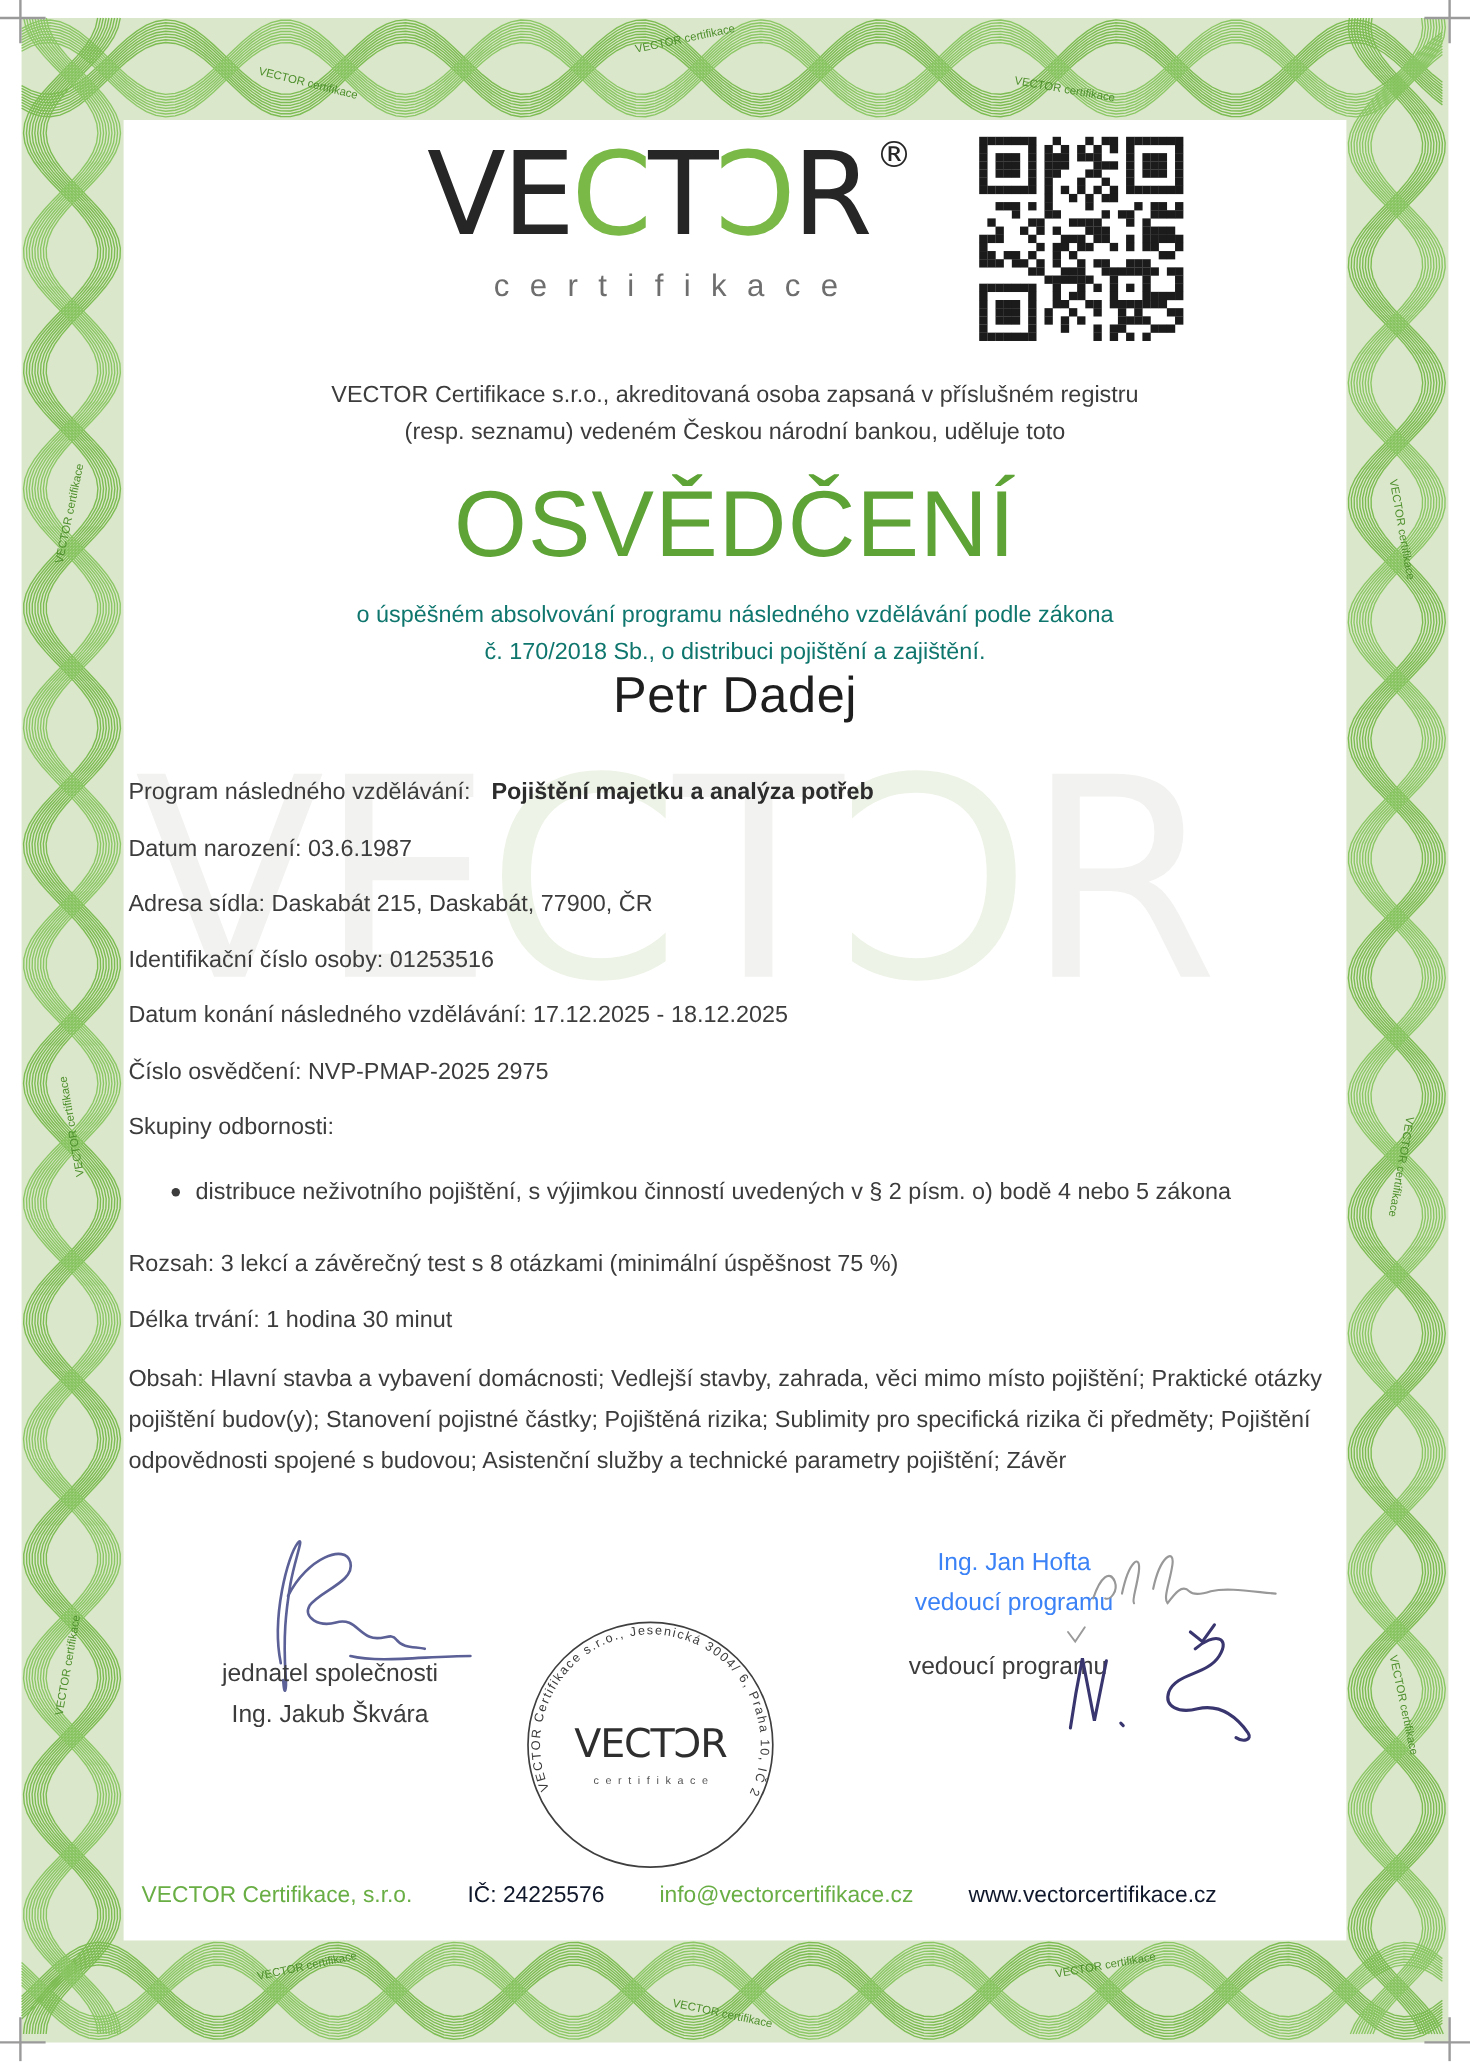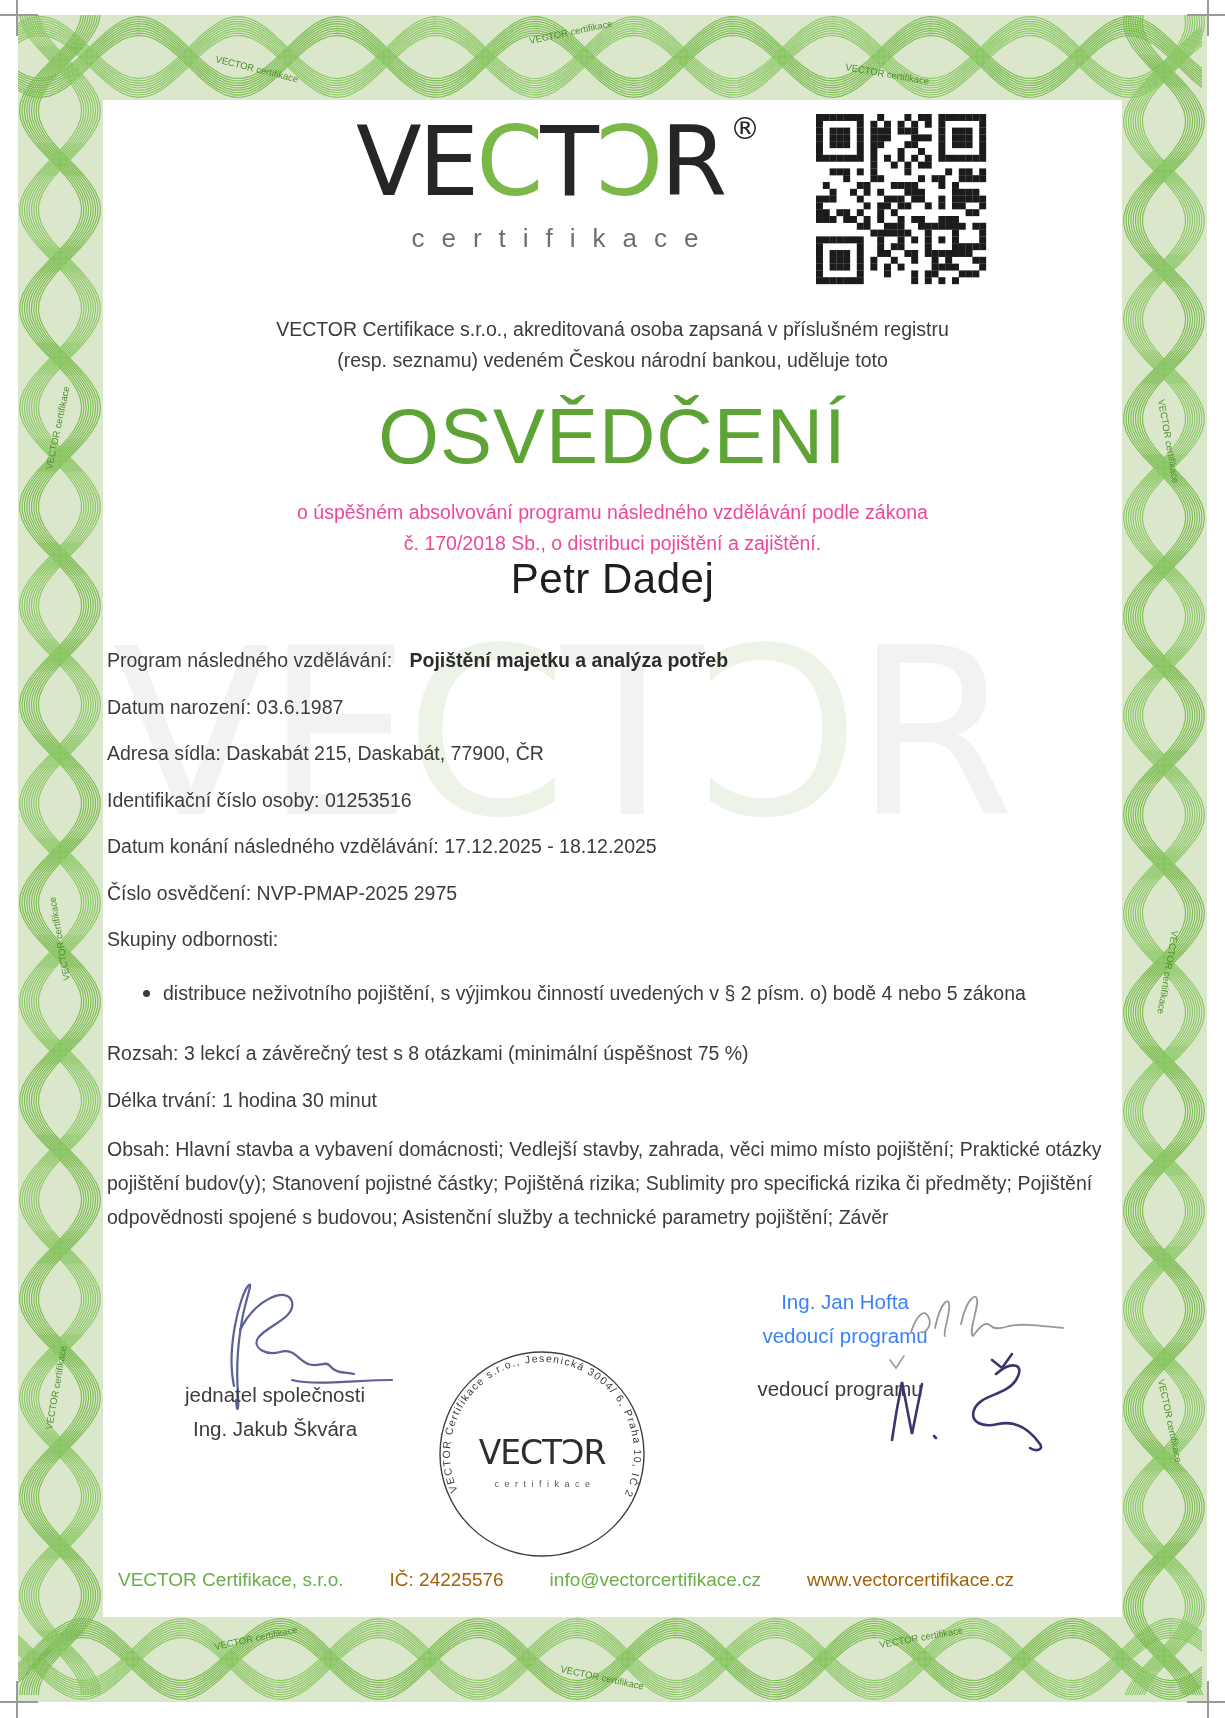--- a/index.html
+++ b/index.html
@@ -22,21 +22,21 @@
              color:#262626;font-weight:400;white-space:nowrap;}
   .logo-word .green{color:#7ab947;}
   .logo-reg{display:inline-block;font-size:30px;position:relative;top:-56px;left:6px;color:#262626;letter-spacing:0;}
   .logo-sub{font-size:26px;color:#6e6e6e;letter-spacing:17px;text-indent:17px;margin-top:10px;}
   
   .qr-box{left:815px;top:113px;width:172px;height:172px;}
   
   .intro{left:103px;top:314px;width:1019px;text-align:center;font-size:19.5px;line-height:31px;color:#3c3c3c;}
   .cert-title{left:103px;top:392px;width:1019px;text-align:center;font-size:78px;line-height:88px;
               color:#5da335;font-weight:400;letter-spacing:1px;}
-  .subtitle{left:103px;top:497px;width:1019px;text-align:center;font-size:19.5px;line-height:31px;color:#ec4899;}
+  .subtitle{left:103px;top:497px;width:1019px;text-align:center;font-size:19.5px;line-height:31px;color:#0f766e;}
   .recipient{left:103px;top:553px;width:1019px;text-align:center;font-size:42px;line-height:52px;
              font-weight:400;color:#1e1e1e;letter-spacing:0.5px;}
   
   .details{left:107px;top:646px;width:1015px;font-size:19.5px;line-height:28px;color:#3c3c3c;}
   .details .row{margin-bottom:18.5px;}
   .details .b{font-weight:700;color:#2c2c2c;margin-left:12px;}
   .bullet-row{display:flex;margin:26px 0 32px 36px;}
   .bullet-dot{width:7px;height:7px;border-radius:50%;background:#3c3c3c;margin:11px 13px 0 0;flex:none;}
   .para{margin-bottom:18.5px;}
   .obsah{line-height:34px;margin-top:2px;}
@@ -44,21 +44,21 @@
   .sig-left-block{left:130px;top:1378px;width:290px;text-align:center;font-size:20.5px;line-height:34px;color:#3c3c3c;}
   .sig-right-1{left:700px;top:1285px;width:290px;text-align:center;font-size:20.5px;line-height:34px;color:#3b82f6;}
   .sig-right-2{left:690px;top:1372px;width:300px;text-align:center;font-size:20.5px;line-height:34px;color:#3c3c3c;}
   .sig-svg{position:absolute;}
   
   .stamp{left:436px;top:1348px;width:212px;height:212px;}
   
   .footer{left:118px;top:1566px;width:896px;display:flex;justify-content:space-between;
           font-size:19px;line-height:28px;white-space:nowrap;}
   .footer .green{color:#69ae45;}
-  .footer .dark{color:#a16207;}
+  .footer .dark{color:#0f172a;}
 </style>
 </head>
 <body>
 
 <div class="page">
 
   <svg id="border-svg" width="1225" height="1718" viewBox="0 0 1225 1718">
     <path d="M18,15 H1207 V1702 H18 Z M103,100 H1122 V1617 H103 Z" fill="#dbe7ca" fill-rule="evenodd"></path>
     <g id="ribbons">
         <path d="M18,71.3L26,75.6L34,78.0L42,78.5L50,77.1L58,73.7L66,68.7L74,62.3L82,55.0L90,47.2L98,39.4L106,32.1L114,25.9L122,21.0L130,17.9L138,16.6L146,17.4L154,20.0L162,24.5L170,30.4L178,37.4L186,45.1L194,52.9L202,60.4L210,67.1L218,72.5L226,76.4L234,78.3L242,78.4L250,76.4L258,72.6L266,67.2L274,60.5L282,53.0L290,45.2L298,37.5L306,30.5L314,24.5L322,20.1L330,17.4L338,16.6L346,17.8L354,21.0L362,25.8L370,32.1L378,39.3L386,47.1L394,54.9L402,62.2L410,68.6L418,73.7L426,77.0L434,78.5L442,78.0L450,75.6L458,71.4L466,65.6L474,58.7L482,51.1L490,43.2L498,35.7L506,28.9L514,23.3L522,19.2L530,17.0L538,16.7L546,18.5L554,22.0L562,27.3L570,33.8L578,41.2L586,49.0L594,56.8L602,63.9L610,70.0L618,74.7L626,77.6L634,78.6L642,77.6L650,74.7L658,70.1L666,64.0L674,56.8L682,49.1L690,41.3L698,33.9L706,27.3L714,22.1L722,18.5L730,16.7L738,17.0L746,19.2L754,23.2L762,28.8L770,35.6L778,43.1L786,51.0L794,58.6L802,65.5L810,71.3L818,75.6L826,78.0L834,78.5L842,77.1L850,73.7L858,68.7L866,62.3L874,55.0L882,47.2L890,39.4L898,32.1L906,25.9L914,21.0L922,17.9L930,16.6L938,17.4L946,20.0L954,24.5L962,30.4L970,37.4L978,45.1L986,52.9L994,60.4L1002,67.1L1010,72.5L1018,76.4L1026,78.3L1034,78.4L1042,76.4L1050,72.6L1058,67.2L1066,60.5L1074,53.0L1082,45.2L1090,37.5L1098,30.5L1106,24.5L1114,20.1L1122,17.4L1130,16.6L1138,17.8L1146,21.0L1154,25.8L1162,32.1L1170,39.3L1178,47.1L1186,54.9L1194,62.2L1202,68.6M18,73.7L26,77.9L34,80.4L42,80.9L50,79.4L58,76.1L66,71.0L74,64.6L82,57.3L90,49.5L98,41.7L106,34.5L114,28.2L122,23.4L130,20.2L138,19.0L146,19.7L154,22.4L162,26.8L170,32.7L178,39.8L186,47.4L194,55.3L202,62.8L210,69.5L218,74.9L226,78.7L234,80.7L242,80.7L250,78.7L258,74.9L266,69.5L274,62.9L282,55.4L290,47.5L298,39.9L306,32.8L314,26.9L322,22.4L330,19.7L338,19.0L346,20.2L354,23.3L362,28.2L370,34.4L378,41.6L386,49.4L394,57.2L402,64.6L410,71.0L418,76.0L426,79.4L434,80.9L442,80.4L450,78.0L458,73.7L466,68.0L474,61.1L482,53.4L490,45.6L498,38.0L506,31.2L514,25.6L522,21.6L530,19.3L538,19.1L546,20.8L554,24.4L562,29.6L570,36.1L578,43.6L586,51.4L594,59.1L602,66.3L610,72.4L618,77.0L626,79.9L634,80.9L642,80.0L650,77.1L658,72.4L666,66.3L674,59.2L682,51.5L690,43.6L698,36.2L706,29.7L714,24.4L722,20.8L730,19.1L738,19.3L746,21.5L754,25.6L762,31.1L770,37.9L778,45.5L786,53.3L794,61.0L802,67.9L810,73.7L818,77.9L826,80.4L834,80.9L842,79.4L850,76.1L858,71.0L866,64.6L874,57.3L882,49.5L890,41.7L898,34.5L906,28.2L914,23.4L922,20.2L930,19.0L938,19.7L946,22.4L954,26.8L962,32.7L970,39.8L978,47.4L986,55.3L994,62.8L1002,69.5L1010,74.9L1018,78.7L1026,80.7L1034,80.7L1042,78.7L1050,74.9L1058,69.5L1066,62.9L1074,55.4L1082,47.5L1090,39.9L1098,32.8L1106,26.9L1114,22.4L1122,19.7L1130,19.0L1138,20.2L1146,23.3L1154,28.2L1162,34.4L1170,41.6L1178,49.4L1186,57.2L1194,64.6L1202,71.0M18,76.0L26,80.3L34,82.7L42,83.2L50,81.8L58,78.4L66,73.4L74,67.0L82,59.7L90,51.9L98,44.1L106,36.8L114,30.6L122,25.7L130,22.6L138,21.3L146,22.1L154,24.7L162,29.2L170,35.1L178,42.1L186,49.8L194,57.6L202,65.1L210,71.8L218,77.2L226,81.1L234,83.0L242,83.1L250,81.1L258,77.3L266,71.9L274,65.2L282,57.7L290,49.9L298,42.2L306,35.2L314,29.2L322,24.8L330,22.1L338,21.3L346,22.5L354,25.7L362,30.5L370,36.8L378,44.0L386,51.8L394,59.6L402,66.9L410,73.3L418,78.4L426,81.7L434,83.2L442,82.7L450,80.3L458,76.1L466,70.3L474,63.4L482,55.8L490,47.9L498,40.4L506,33.6L514,28.0L522,23.9L530,21.7L538,21.4L546,23.2L554,26.7L562,32.0L570,38.5L578,45.9L586,53.7L594,61.5L602,68.6L610,74.7L618,79.4L626,82.3L634,83.3L642,82.3L650,79.4L658,74.8L666,68.7L674,61.5L682,53.8L690,46.0L698,38.6L706,32.0L714,26.8L722,23.2L730,21.4L738,21.7L746,23.9L754,27.9L762,33.5L770,40.3L778,47.8L786,55.7L794,63.3L802,70.2L810,76.0L818,80.3L826,82.7L834,83.2L842,81.8L850,78.4L858,73.4L866,67.0L874,59.7L882,51.9L890,44.1L898,36.8L906,30.6L914,25.7L922,22.6L930,21.3L938,22.1L946,24.7L954,29.2L962,35.1L970,42.1L978,49.8L986,57.6L994,65.1L1002,71.8L1010,77.2L1018,81.1L1026,83.0L1034,83.1L1042,81.1L1050,77.3L1058,71.9L1066,65.2L1074,57.7L1082,49.9L1090,42.2L1098,35.2L1106,29.2L1114,24.8L1122,22.1L1130,21.3L1138,22.5L1146,25.7L1154,30.5L1162,36.8L1170,44.0L1178,51.8L1186,59.6L1194,66.9L1202,73.3M18,78.4L26,82.6L34,85.1L42,85.6L50,84.1L58,80.8L66,75.7L74,69.3L82,62.0L90,54.2L98,46.4L106,39.2L114,32.9L122,28.1L130,24.9L138,23.7L146,24.4L154,27.1L162,31.5L170,37.4L178,44.5L186,52.1L194,60.0L202,67.5L210,74.2L218,79.6L226,83.4L234,85.4L242,85.4L250,83.4L258,79.6L266,74.2L274,67.6L282,60.1L290,52.2L298,44.6L306,37.5L314,31.6L322,27.1L330,24.4L338,23.7L346,24.9L354,28.0L362,32.9L370,39.1L378,46.3L386,54.1L394,61.9L402,69.3L410,75.7L418,80.7L426,84.1L434,85.6L442,85.1L450,82.7L458,78.4L466,72.7L474,65.8L482,58.1L490,50.3L498,42.7L506,35.9L514,30.3L522,26.3L530,24.0L538,23.8L546,25.5L554,29.1L562,34.3L570,40.8L578,48.3L586,56.1L594,63.8L602,71.0L610,77.1L618,81.7L626,84.6L634,85.6L642,84.7L650,81.8L658,77.1L666,71.0L674,63.9L682,56.2L690,48.3L698,40.9L706,34.4L714,29.1L722,25.5L730,23.8L738,24.0L746,26.2L754,30.3L762,35.8L770,42.6L778,50.2L786,58.0L794,65.7L802,72.6L810,78.4L818,82.6L826,85.1L834,85.6L842,84.1L850,80.8L858,75.7L866,69.3L874,62.0L882,54.2L890,46.4L898,39.2L906,32.9L914,28.1L922,24.9L930,23.7L938,24.4L946,27.1L954,31.5L962,37.4L970,44.5L978,52.1L986,60.0L994,67.5L1002,74.2L1010,79.6L1018,83.4L1026,85.4L1034,85.4L1042,83.4L1050,79.6L1058,74.2L1066,67.6L1074,60.1L1082,52.2L1090,44.6L1098,37.5L1106,31.6L1114,27.1L1122,24.4L1130,23.7L1138,24.9L1146,28.0L1154,32.9L1162,39.1L1170,46.3L1178,54.1L1186,61.9L1194,69.3L1202,75.7M18,80.7L26,85.0L34,87.4L42,87.9L50,86.5L58,83.1L66,78.1L74,71.7L82,64.4L90,56.6L98,48.8L106,41.5L114,35.3L122,30.4L130,27.3L138,26.0L146,26.8L154,29.4L162,33.9L170,39.8L178,46.8L186,54.5L194,62.3L202,69.8L210,76.5L218,81.9L226,85.8L234,87.7L242,87.8L250,85.8L258,82.0L266,76.6L274,69.9L282,62.4L290,54.6L298,46.9L306,39.9L314,33.9L322,29.5L330,26.8L338,26.0L346,27.2L354,30.4L362,35.2L370,41.5L378,48.7L386,56.5L394,64.3L402,71.6L410,78.0L418,83.1L426,86.4L434,87.9L442,87.4L450,85.0L458,80.8L466,75.0L474,68.1L482,60.5L490,52.6L498,45.1L506,38.3L514,32.7L522,28.6L530,26.4L538,26.1L546,27.9L554,31.4L562,36.7L570,43.2L578,50.6L586,58.4L594,66.2L602,73.3L610,79.4L618,84.1L626,87.0L634,88.0L642,87.0L650,84.1L658,79.5L666,73.4L674,66.2L682,58.5L690,50.7L698,43.3L706,36.7L714,31.5L722,27.9L730,26.1L738,26.4L746,28.6L754,32.6L762,38.2L770,45.0L778,52.5L786,60.4L794,68.0L802,74.9L810,80.7L818,85.0L826,87.4L834,87.9L842,86.5L850,83.1L858,78.1L866,71.7L874,64.4L882,56.6L890,48.8L898,41.5L906,35.3L914,30.4L922,27.3L930,26.0L938,26.8L946,29.4L954,33.9L962,39.8L970,46.8L978,54.5L986,62.3L994,69.8L1002,76.5L1010,81.9L1018,85.8L1026,87.7L1034,87.8L1042,85.8L1050,82.0L1058,76.6L1066,69.9L1074,62.4L1082,54.6L1090,46.9L1098,39.9L1106,33.9L1114,29.5L1122,26.8L1130,26.0L1138,27.2L1146,30.4L1154,35.2L1162,41.5L1170,48.7L1178,56.5L1186,64.3L1194,71.6L1202,78.0M18,83.1L26,87.3L34,89.8L42,90.3L50,88.8L58,85.5L66,80.4L74,74.0L82,66.7L90,58.9L98,51.1L106,43.9L114,37.6L122,32.8L130,29.6L138,28.4L146,29.1L154,31.8L162,36.2L170,42.1L178,49.2L186,56.8L194,64.7L202,72.2L210,78.9L218,84.3L226,88.1L234,90.1L242,90.1L250,88.1L258,84.3L266,78.9L274,72.3L282,64.8L290,56.9L298,49.3L306,42.2L314,36.3L322,31.8L330,29.1L338,28.4L346,29.6L354,32.7L362,37.6L370,43.8L378,51.0L386,58.8L394,66.6L402,74.0L410,80.4L418,85.4L426,88.8L434,90.3L442,89.8L450,87.4L458,83.1L466,77.4L474,70.5L482,62.8L490,55.0L498,47.4L506,40.6L514,35.0L522,31.0L530,28.7L538,28.5L546,30.2L554,33.8L562,39.0L570,45.5L578,53.0L586,60.8L594,68.5L602,75.7L610,81.8L618,86.4L626,89.3L634,90.3L642,89.4L650,86.5L658,81.8L666,75.7L674,68.6L682,60.9L690,53.0L698,45.6L706,39.1L714,33.8L722,30.2L730,28.5L738,28.7L746,30.9L754,35.0L762,40.5L770,47.3L778,54.9L786,62.7L794,70.4L802,77.3L810,83.1L818,87.3L826,89.8L834,90.3L842,88.8L850,85.5L858,80.4L866,74.0L874,66.7L882,58.9L890,51.1L898,43.9L906,37.6L914,32.8L922,29.6L930,28.4L938,29.1L946,31.8L954,36.2L962,42.1L970,49.2L978,56.8L986,64.7L994,72.2L1002,78.9L1010,84.3L1018,88.1L1026,90.1L1034,90.1L1042,88.1L1050,84.3L1058,78.9L1066,72.3L1074,64.8L1082,56.9L1090,49.3L1098,42.2L1106,36.3L1114,31.8L1122,29.1L1130,28.4L1138,29.6L1146,32.7L1154,37.6L1162,43.8L1170,51.0L1178,58.8L1186,66.6L1194,74.0L1202,80.4M18,85.4L26,89.7L34,92.1L42,92.6L50,91.2L58,87.8L66,82.8L74,76.4L82,69.1L90,61.3L98,53.5L106,46.2L114,40.0L122,35.1L130,32.0L138,30.7L146,31.5L154,34.1L162,38.6L170,44.5L178,51.5L186,59.2L194,67.0L202,74.5L210,81.2L218,86.6L226,90.5L234,92.4L242,92.5L250,90.5L258,86.7L266,81.3L274,74.6L282,67.1L290,59.3L298,51.6L306,44.6L314,38.6L322,34.2L330,31.5L338,30.7L346,31.9L354,35.1L362,39.9L370,46.2L378,53.4L386,61.2L394,69.0L402,76.3L410,82.7L418,87.8L426,91.1L434,92.6L442,92.1L450,89.7L458,85.5L466,79.7L474,72.8L482,65.2L490,57.3L498,49.8L506,43.0L514,37.4L522,33.3L530,31.1L538,30.8L546,32.6L554,36.1L562,41.4L570,47.9L578,55.3L586,63.1L594,70.9L602,78.0L610,84.1L618,88.8L626,91.7L634,92.7L642,91.7L650,88.8L658,84.2L666,78.1L674,70.9L682,63.2L690,55.4L698,48.0L706,41.4L714,36.2L722,32.6L730,30.8L738,31.1L746,33.3L754,37.3L762,42.9L770,49.7L778,57.2L786,65.1L794,72.7L802,79.6L810,85.4L818,89.7L826,92.1L834,92.6L842,91.2L850,87.8L858,82.8L866,76.4L874,69.1L882,61.3L890,53.5L898,46.2L906,40.0L914,35.1L922,32.0L930,30.7L938,31.5L946,34.1L954,38.6L962,44.5L970,51.5L978,59.2L986,67.0L994,74.5L1002,81.2L1010,86.6L1018,90.5L1026,92.4L1034,92.5L1042,90.5L1050,86.7L1058,81.3L1066,74.6L1074,67.1L1082,59.3L1090,51.6L1098,44.6L1106,38.6L1114,34.2L1122,31.5L1130,30.7L1138,31.9L1146,35.1L1154,39.9L1162,46.2L1170,53.4L1178,61.2L1186,69.0L1194,76.3L1202,82.7M18,87.8L26,92.0L34,94.5L42,95.0L50,93.5L58,90.2L66,85.1L74,78.7L82,71.4L90,63.6L98,55.8L106,48.6L114,42.3L122,37.5L130,34.3L138,33.1L146,33.8L154,36.5L162,40.9L170,46.8L178,53.9L186,61.5L194,69.4L202,76.9L210,83.6L218,89.0L226,92.8L234,94.8L242,94.8L250,92.8L258,89.0L266,83.6L274,77.0L282,69.5L290,61.6L298,54.0L306,46.9L314,41.0L322,36.5L330,33.8L338,33.1L346,34.3L354,37.4L362,42.3L370,48.5L378,55.7L386,63.5L394,71.3L402,78.7L410,85.1L418,90.1L426,93.5L434,95.0L442,94.5L450,92.1L458,87.8L466,82.1L474,75.2L482,67.5L490,59.7L498,52.1L506,45.3L514,39.7L522,35.7L530,33.4L538,33.2L546,34.9L554,38.5L562,43.7L570,50.2L578,57.7L586,65.5L594,73.2L602,80.4L610,86.5L618,91.1L626,94.0L634,95.0L642,94.1L650,91.2L658,86.5L666,80.4L674,73.3L682,65.6L690,57.7L698,50.3L706,43.8L714,38.5L722,34.9L730,33.2L738,33.4L746,35.6L754,39.7L762,45.2L770,52.0L778,59.6L786,67.4L794,75.1L802,82.0L810,87.8L818,92.0L826,94.5L834,95.0L842,93.5L850,90.2L858,85.1L866,78.7L874,71.4L882,63.6L890,55.8L898,48.6L906,42.3L914,37.5L922,34.3L930,33.1L938,33.8L946,36.5L954,40.9L962,46.8L970,53.9L978,61.5L986,69.4L994,76.9L1002,83.6L1010,89.0L1018,92.8L1026,94.8L1034,94.8L1042,92.8L1050,89.0L1058,83.6L1066,77.0L1074,69.5L1082,61.6L1090,54.0L1098,46.9L1106,41.0L1114,36.5L1122,33.8L1130,33.1L1138,34.3L1146,37.4L1154,42.3L1162,48.5L1170,55.7L1178,63.5L1186,71.3L1194,78.7L1202,85.1M18,90.1L26,94.4L34,96.8L42,97.3L50,95.9L58,92.5L66,87.5L74,81.1L82,73.8L90,66.0L98,58.2L106,50.9L114,44.7L122,39.8L130,36.7L138,35.4L146,36.2L154,38.8L162,43.3L170,49.2L178,56.2L186,63.9L194,71.7L202,79.2L210,85.9L218,91.3L226,95.2L234,97.1L242,97.2L250,95.2L258,91.4L266,86.0L274,79.3L282,71.8L290,64.0L298,56.3L306,49.3L314,43.3L322,38.9L330,36.2L338,35.4L346,36.6L354,39.8L362,44.6L370,50.9L378,58.1L386,65.9L394,73.7L402,81.0L410,87.4L418,92.5L426,95.8L434,97.3L442,96.8L450,94.4L458,90.2L466,84.4L474,77.5L482,69.9L490,62.0L498,54.5L506,47.7L514,42.1L522,38.0L530,35.8L538,35.5L546,37.3L554,40.8L562,46.1L570,52.6L578,60.0L586,67.8L594,75.6L602,82.7L610,88.8L618,93.5L626,96.4L634,97.4L642,96.4L650,93.5L658,88.9L666,82.8L674,75.6L682,67.9L690,60.1L698,52.7L706,46.1L714,40.9L722,37.3L730,35.5L738,35.8L746,38.0L754,42.0L762,47.6L770,54.4L778,61.9L786,69.8L794,77.4L802,84.3L810,90.1L818,94.4L826,96.8L834,97.3L842,95.9L850,92.5L858,87.5L866,81.1L874,73.8L882,66.0L890,58.2L898,50.9L906,44.7L914,39.8L922,36.7L930,35.4L938,36.2L946,38.8L954,43.3L962,49.2L970,56.2L978,63.9L986,71.7L994,79.2L1002,85.9L1010,91.3L1018,95.2L1026,97.1L1034,97.2L1042,95.2L1050,91.4L1058,86.0L1066,79.3L1074,71.8L1082,64.0L1090,56.3L1098,49.3L1106,43.3L1114,38.9L1122,36.2L1130,35.4L1138,36.6L1146,39.8L1154,44.6L1162,50.9L1170,58.1L1178,65.9L1186,73.7L1194,81.0L1202,87.4" fill="none" stroke="#7cbc52" stroke-width="1.15"></path>

